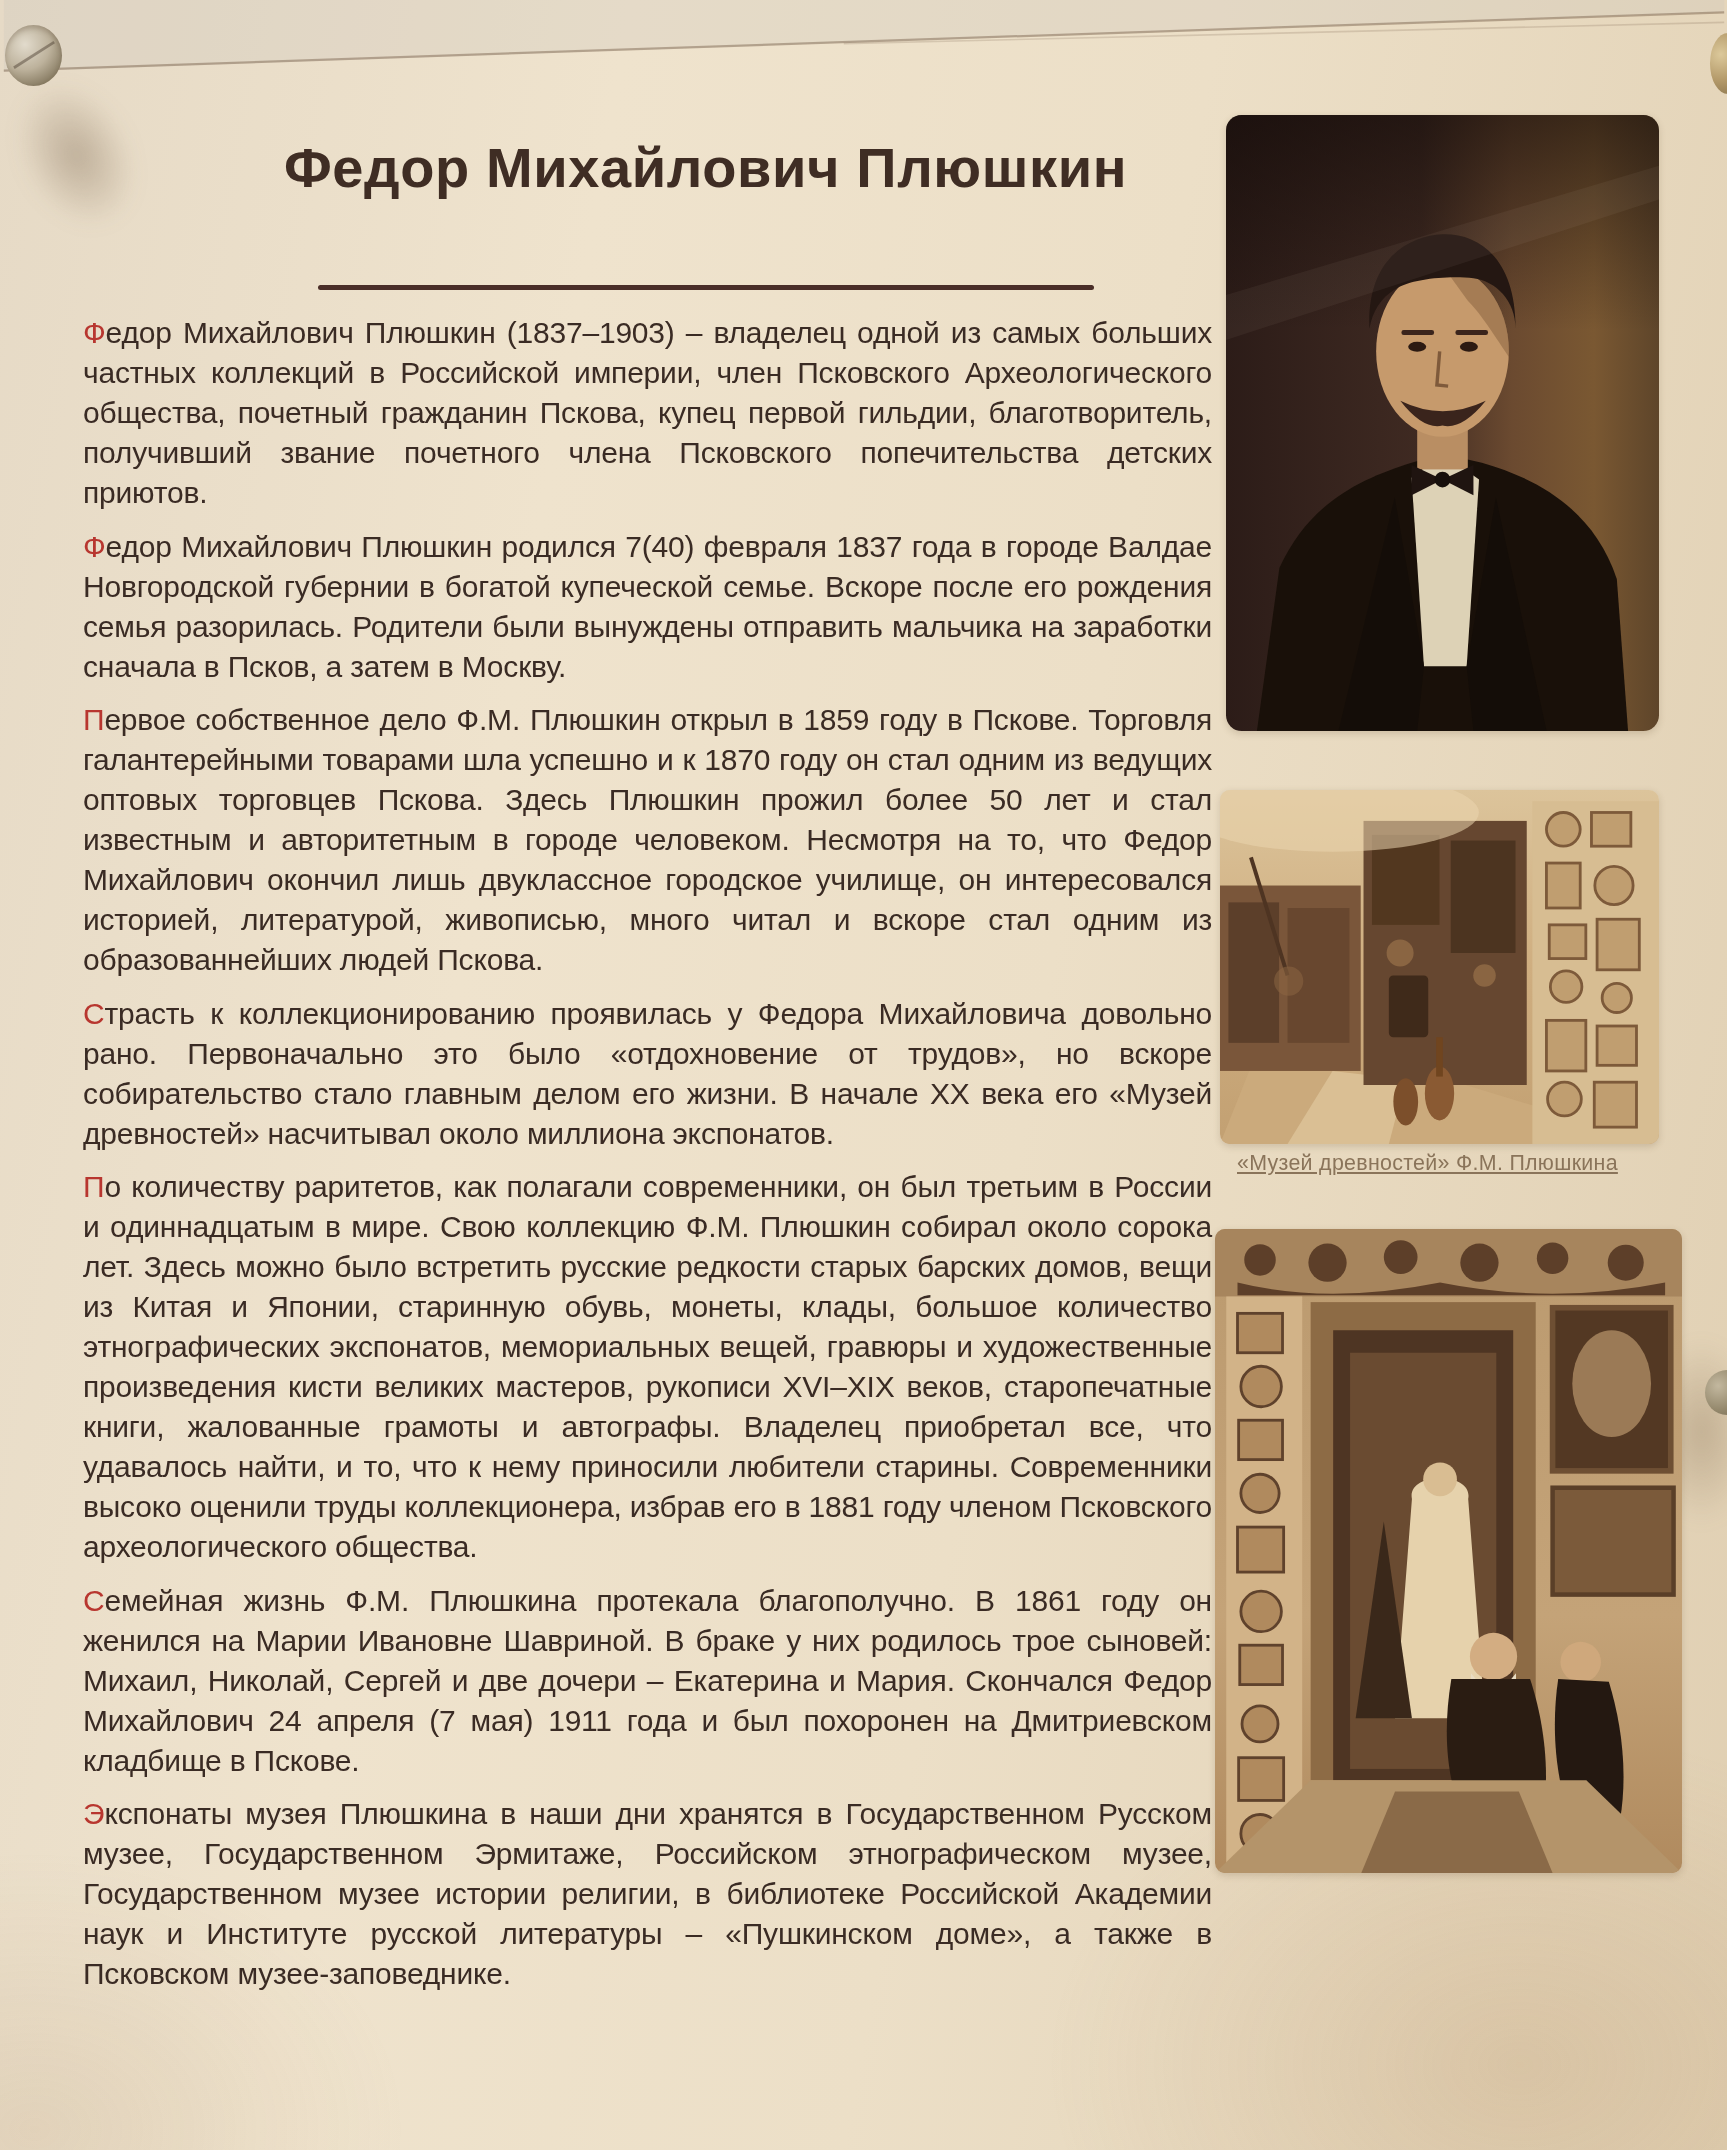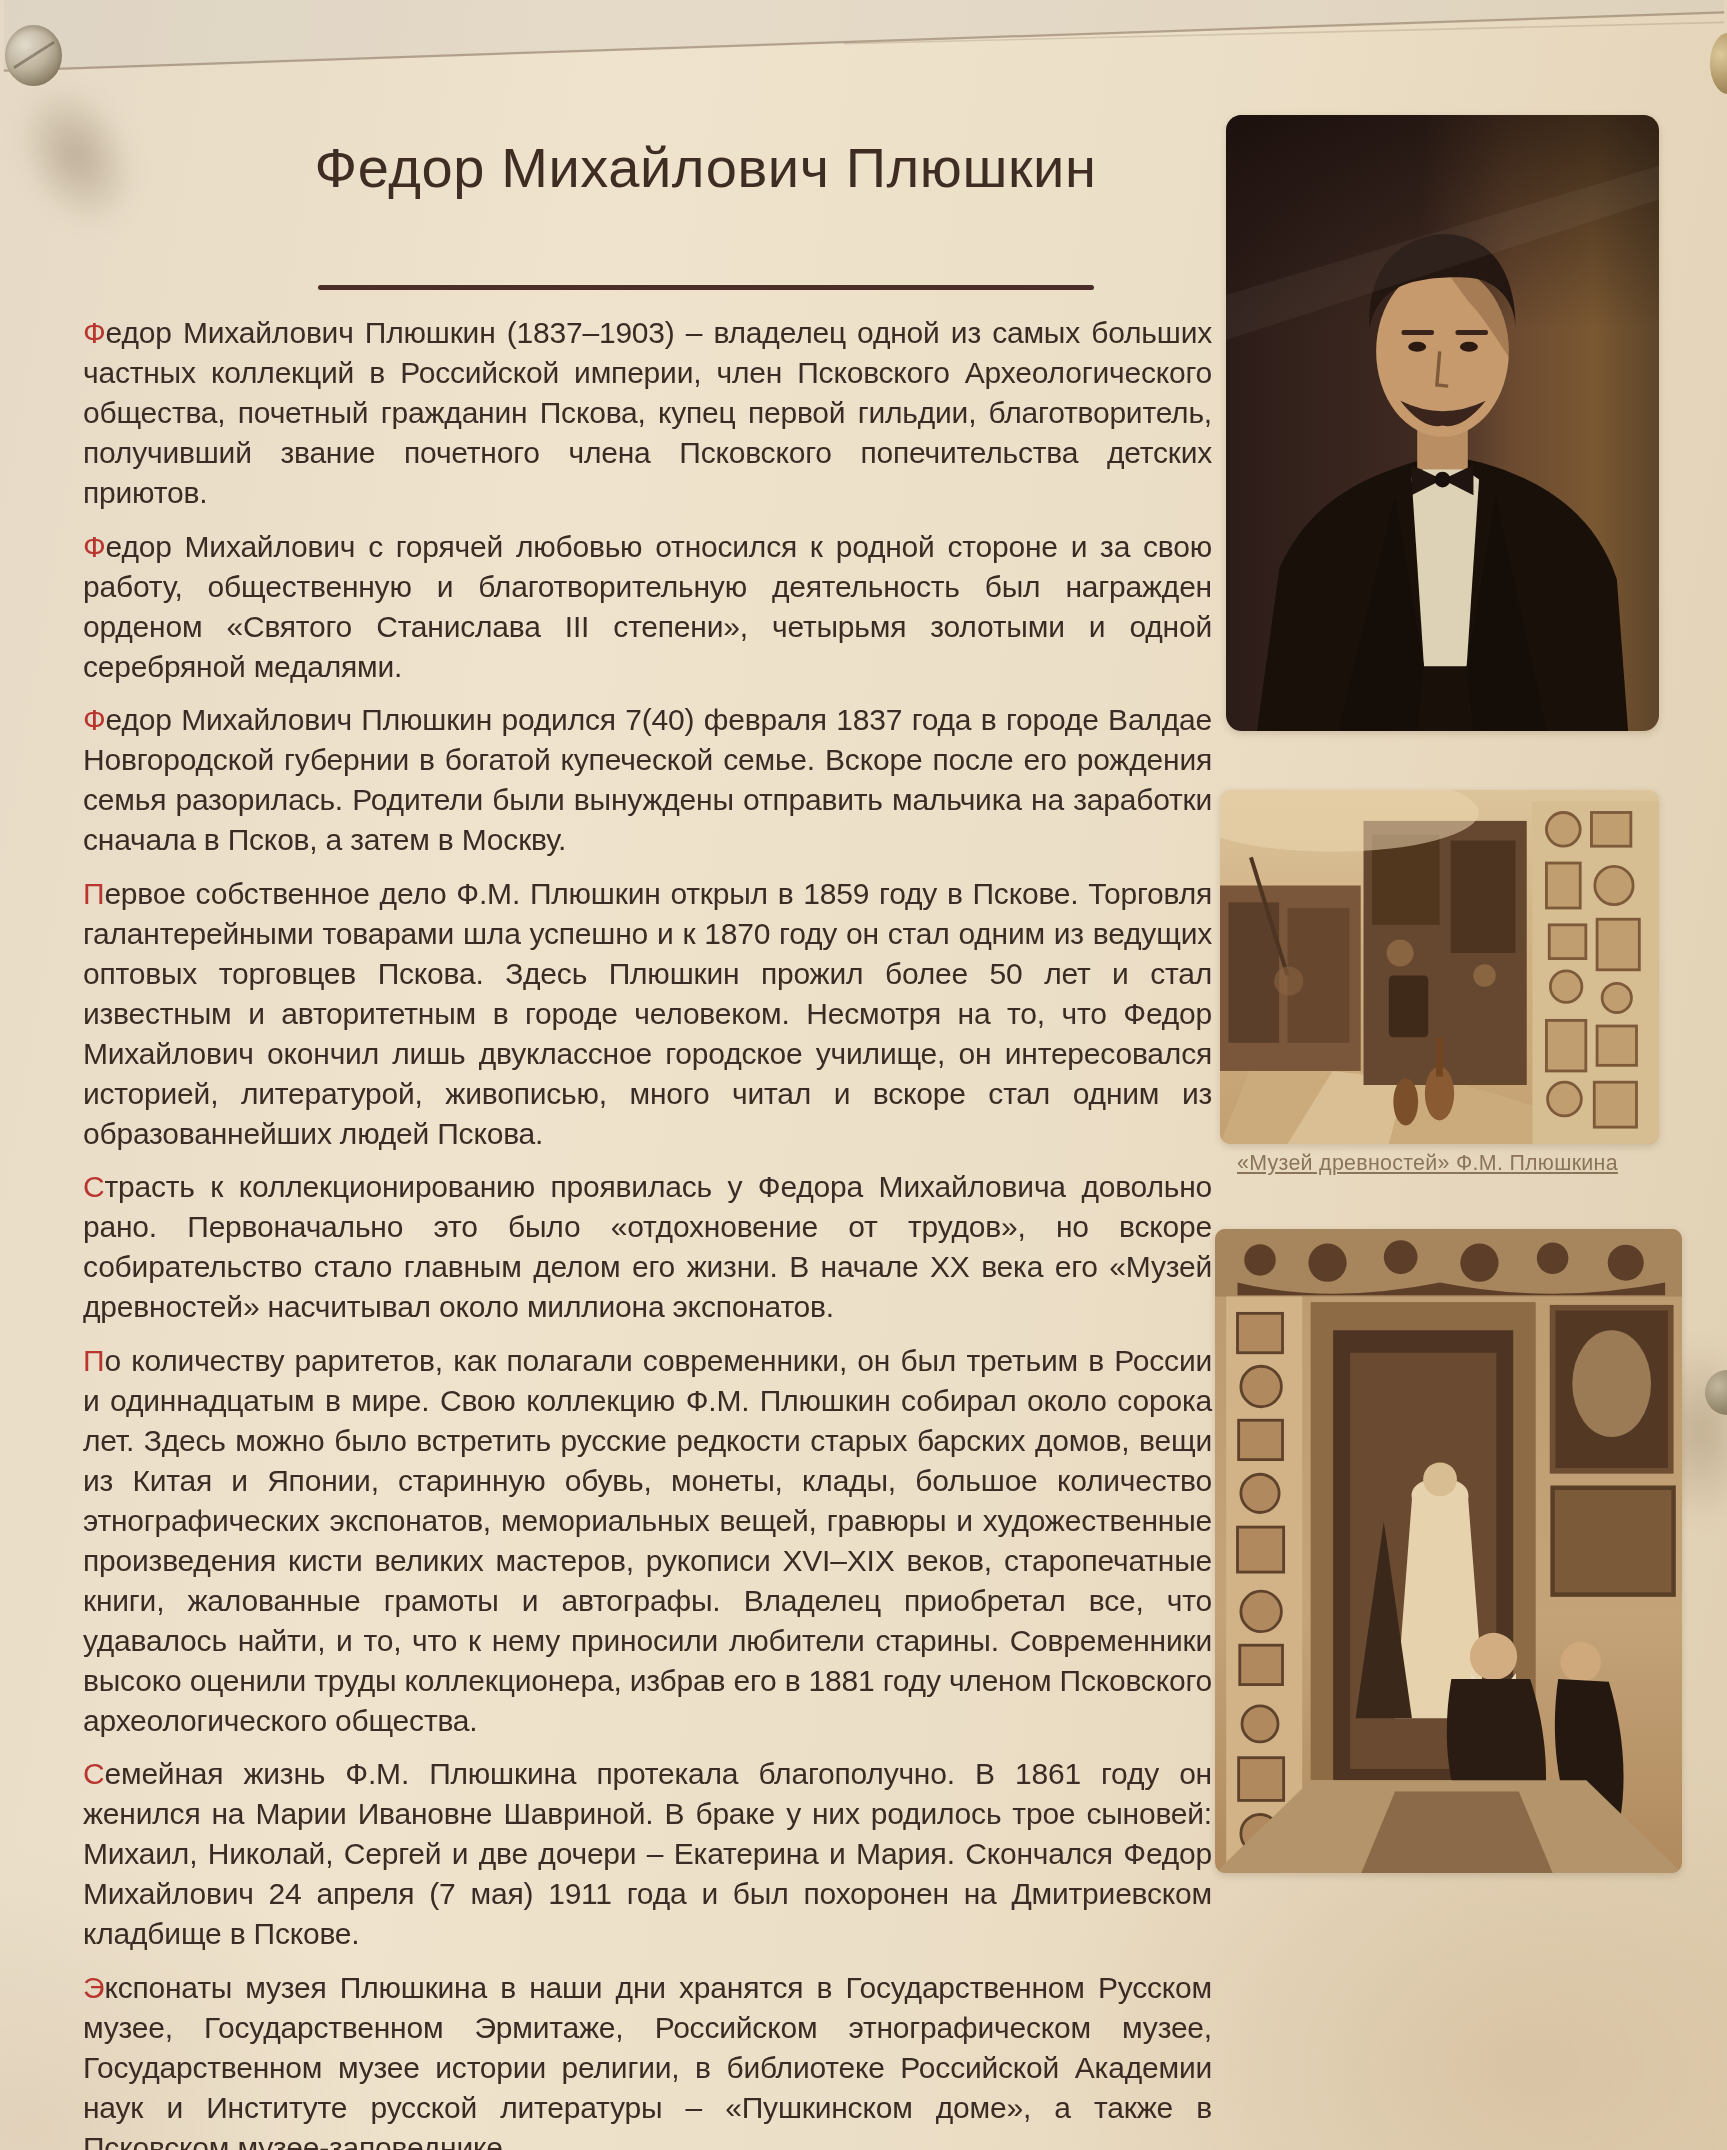--- a/index.html
+++ b/index.html
@@ -34,21 +34,21 @@
     background:radial-gradient(circle at 30% 35%,#c3b89f,#968a6e 55%,#6f644c);
   }
   .pin-right-shadow{
     position:absolute;left:1648px;top:1339px;width:107px;height:186px;border-radius:50%;
     background:radial-gradient(closest-side,rgba(120,95,65,.30),rgba(120,95,65,0));
     filter:blur(9px);
   }
   
   .title{
     position:absolute;left:236px;top:128px;width:939px;
-    text-align:center;font-weight:normal;font-size:56px;line-height:79px;
+    text-align:center;font-weight:bold;font-size:56px;line-height:79px;
     color:#3f2d24;letter-spacing:0.6px;
   }
   .title-underline{
     position:absolute;left:318px;top:285px;width:776px;height:5px;
     background:#4a2e28;border-radius:2.8px;
   }
   
   .text-col{position:absolute;left:83px;top:313px;width:1129px;}
   .text-col p{
     margin:0 0 13.5px 0;font-size:30px;line-height:40px;letter-spacing:-0.2px;
@@ -85,21 +85,20 @@
 <div class="pin-right-shadow"></div>
 <div class="pin pin-right"></div>
 
 <div class="title">
   <div>Федор Михайлович Плюшкин</div>
 </div>
 <div class="title-underline"></div>
 
 <div class="text-col">
   <p>Федор Михайлович Плюшкин (1837–1903) – владелец одной из самых больших частных коллекций в Российской империи, член Псковского Археологического общества, почетный гражданин Пскова, купец первой гильдии, благотворитель, получивший звание почетного члена Псковского попечительства детских приютов.</p>
-  <p>Федор Михайлович с горячей любовью относился к родной стороне и за свою работу, общественную и благотворительную деятельность был награжден орденом «Святого Станислава III степени», четырьмя золотыми и одной серебряной медалями.</p>
   <p>Федор Михайлович Плюшкин родился 7(40) февраля 1837 года в городе Валдае Новгородской губернии в богатой купеческой семье. Вскоре после его рождения семья разорилась. Родители были вынуждены отправить мальчика на заработки сначала в Псков, а затем в Москву.</p>
   <p>Первое собственное дело Ф.М. Плюшкин открыл в 1859 году в Пскове. Торговля галантерейными товарами шла успешно и к 1870 году он стал одним из ведущих оптовых торговцев Пскова. Здесь Плюшкин прожил более 50 лет и стал известным и авторитетным в городе человеком. Несмотря на то, что Федор Михайлович окончил лишь двуклассное городское училище, он интересовался историей, литературой, живописью, много читал и вскоре стал одним из образованнейших людей Пскова.</p>
   <p>Страсть к коллекционированию проявилась у Федора Михайловича довольно рано. Первоначально это было «отдохновение от трудов», но вскоре собирательство стало главным делом его жизни. В начале XX века его «Музей древностей» насчитывал около миллиона экспонатов.</p>
   <p>По количеству раритетов, как полагали современники, он был третьим в России и одиннадцатым в мире. Свою коллекцию Ф.М. Плюшкин собирал около сорока лет. Здесь можно было встретить русские редкости старых барских домов, вещи из Китая и Японии, старинную обувь, монеты, клады, большое количество этнографических экспонатов, мемориальных вещей, гравюры и художественные произведения кисти великих мастеров, рукописи XVI–XIX веков, старопечатные книги, жалованные грамоты и автографы. Владелец приобретал все, что удавалось найти, и то, что к нему приносили любители старины. Современники высоко оценили труды коллекционера, избрав его в 1881 году членом Псковского археологического общества.</p>
   <p>Семейная жизнь Ф.М. Плюшкина протекала благополучно. В 1861 году он женился на Марии Ивановне Шавриной. В браке у них родилось трое сыновей: Михаил, Николай, Сергей и две дочери – Екатерина и Мария. Скончался Федор Михайлович 24 апреля (7 мая) 1911 года и был похоронен на Дмитриевском кладбище в Пскове.</p>
   <p>Экспонаты музея Плюшкина в наши дни хранятся в Государственном Русском музее, Государственном Эрмитаже, Российском этнографическом музее, Государственном музее истории религии, в библиотеке Российской Академии наук и Институте русской литературы – «Пушкинском доме», а также в Псковском музее-заповеднике.</p>
 </div>
 
 <div class="photo photo-portrait">
   <svg viewBox="0 0 770 1095" preserveAspectRatio="none">

